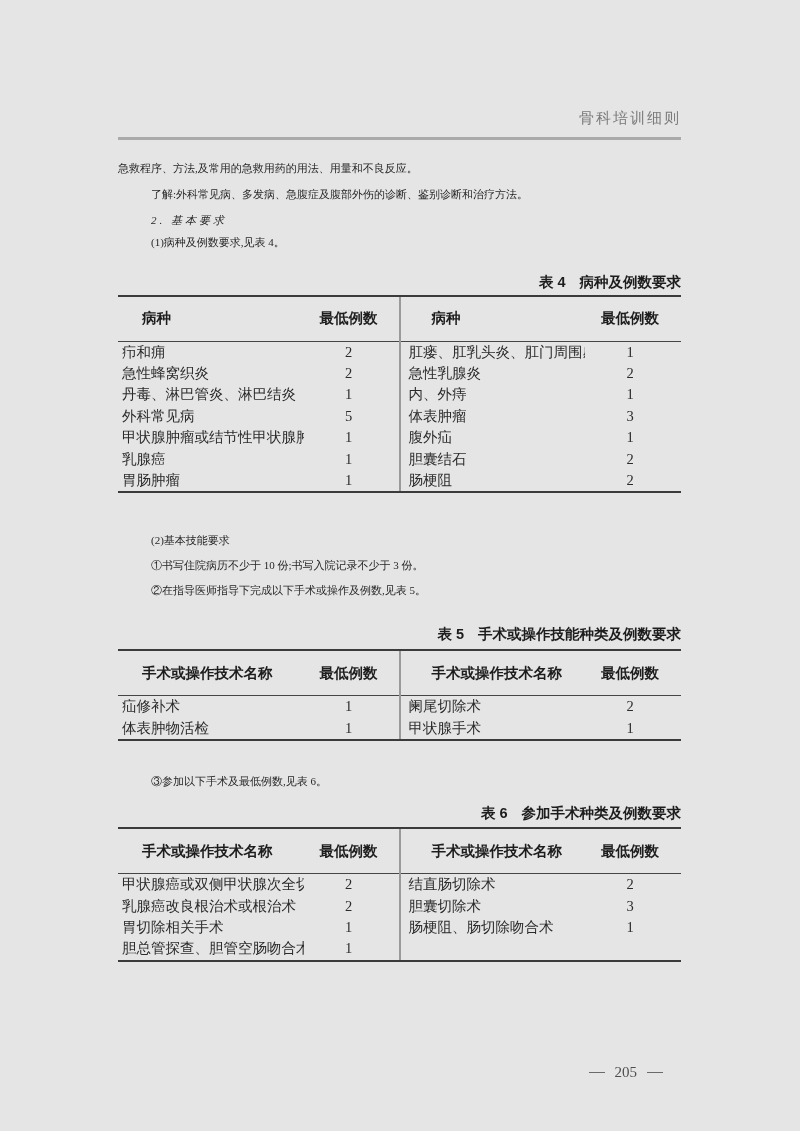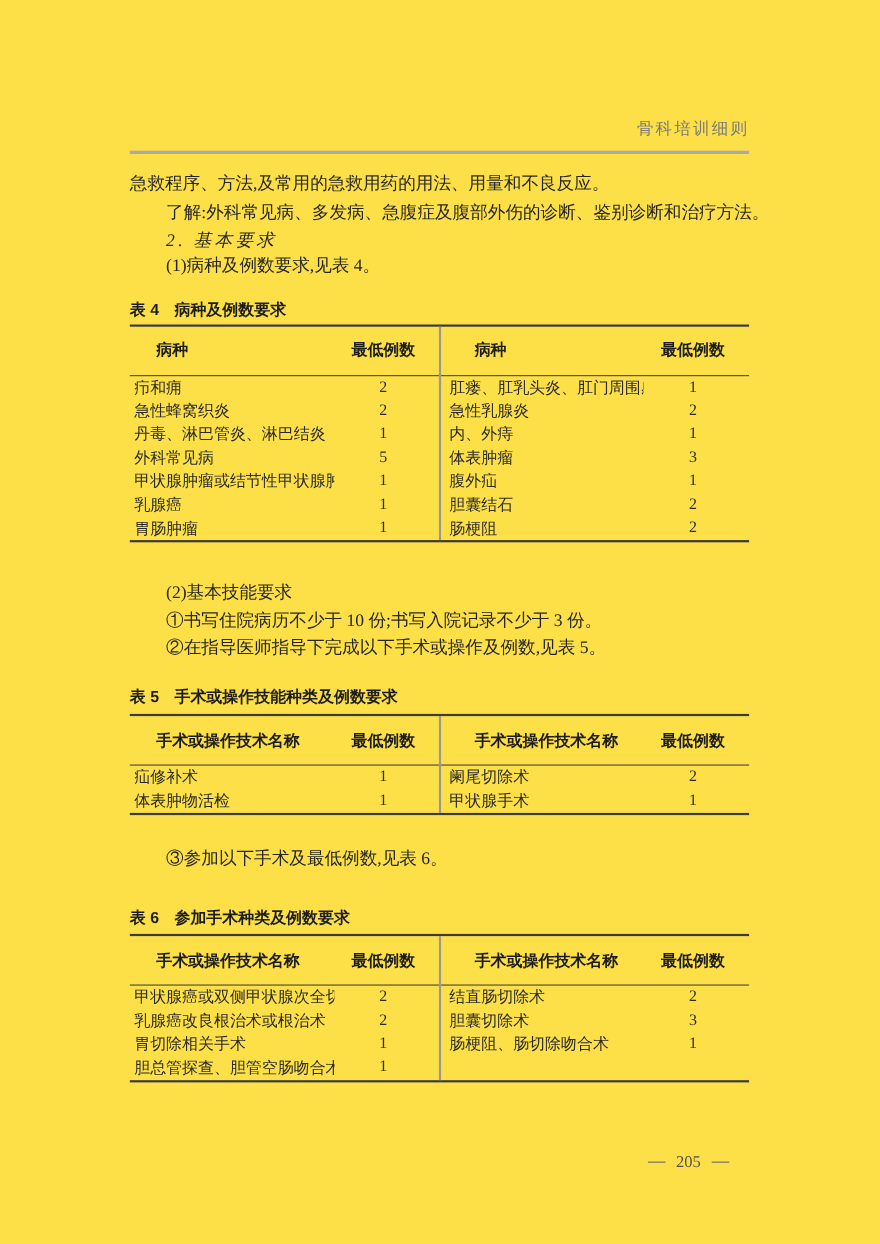--- a/index.html
+++ b/index.html
@@ -1,20 +1,20 @@
 <!DOCTYPE html>
 <html><head>
 <meta charset="utf-8">
 <style>
   * { margin:0; padding:0; box-sizing:border-box; }
   html,body { background:#ffffff; }
   .page {
     position:relative;
     width:800px; height:1131px;
-    background:#fde047;
+    background:#e5e5e5;
     overflow:hidden;
     font-family:"Liberation Serif","DejaVu Serif",serif;
     color:#2b2b2b;
   }
   .content {
     width:563px;
     margin-left:118px;
     padding-top:108px;
   }
   .doc-header {
@@ -23,48 +23,48 @@
     line-height:20px;
     color:#7a7a7a;
     letter-spacing:2px;
   }
   .header-rule {
     margin-top:9px;
     height:2.5px;
     background:#aaaaaa;
   }
   p.body-text {
-    font-size:16px;
+    font-size:11px;
     line-height:20px;
     color:#262626;
     white-space:nowrap;
   }
   .indent { padding-left:33px; }
   .kai { font-style:italic; letter-spacing:3px; }
   .m-p1 { margin-top:18px; }
   .m-p2 { margin-top:6px; }
   .m-p3 { margin-top:6px; }
   .m-p4 { margin-top:2px; }
   .m-p5 { margin-top:37px;font-family:Liberation Serif, serif; }
   .m-p6 { margin-top:5px; }
   .m-p7 { margin-top:5px; }
   .m-p8 { margin-top:30px; }
 
   .t-caption {
-    text-align:left;
+    text-align:right;
     font-family:"Liberation Sans","DejaVu Sans",sans-serif;
     font-weight:bold;
     font-size:14.5px;
     line-height:20px;
     color:#1d1d1d;
   }
   .t-caption .cap-label { margin-right:14px; }
   .cap4 { margin-top:20px; }
   .cap5 { margin-top:24px; }
-  .cap6 { margin-top:34px; }
+  .cap6 { margin-top:12px; }
 
   .tbl-grid {
     position:relative;
     border-top:2px solid #3b3b3b;
     border-bottom:2px solid #3b3b3b;
   }
   .g4 { margin-top:3px; }
   .g5 { margin-top:5px; }
   .g6 { margin-top:4px; }
   .tbl-grid::after {
@@ -102,21 +102,21 @@
   }
   .half.right .cell-name { padding-left:9px; }
   .t-head .cell-name { padding-left:24px; }
   .t-head .half.right .cell-name { padding-left:32px; }
   .cell-val {
     width:90px;
     margin-right:6px;
     text-align:center;
   }
   .footer {
-    margin-top:63px;
+    margin-top:100px;
     text-align:right;
     padding-right:8px;
     font-size:15px;
     line-height:20px;
     color:#4f4f4f;
   }
   .footer .dash {
     display:inline-block;
     margin:0 10px;
     position:relative;

